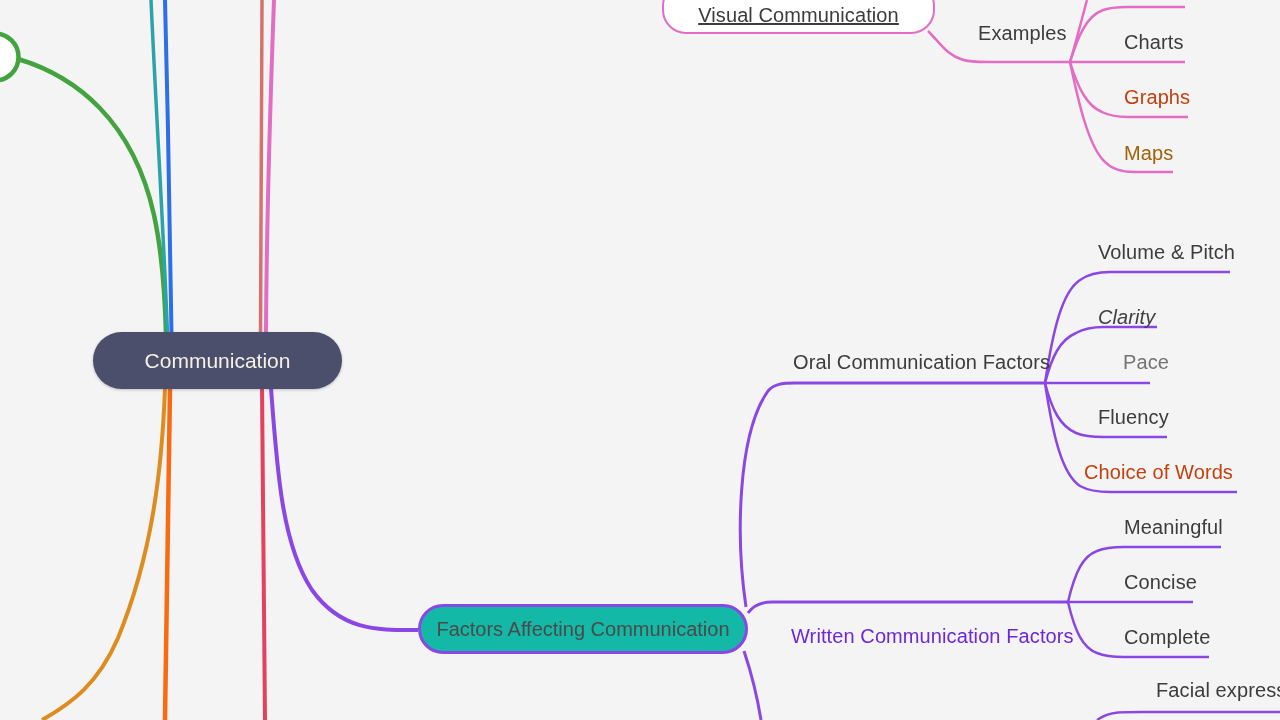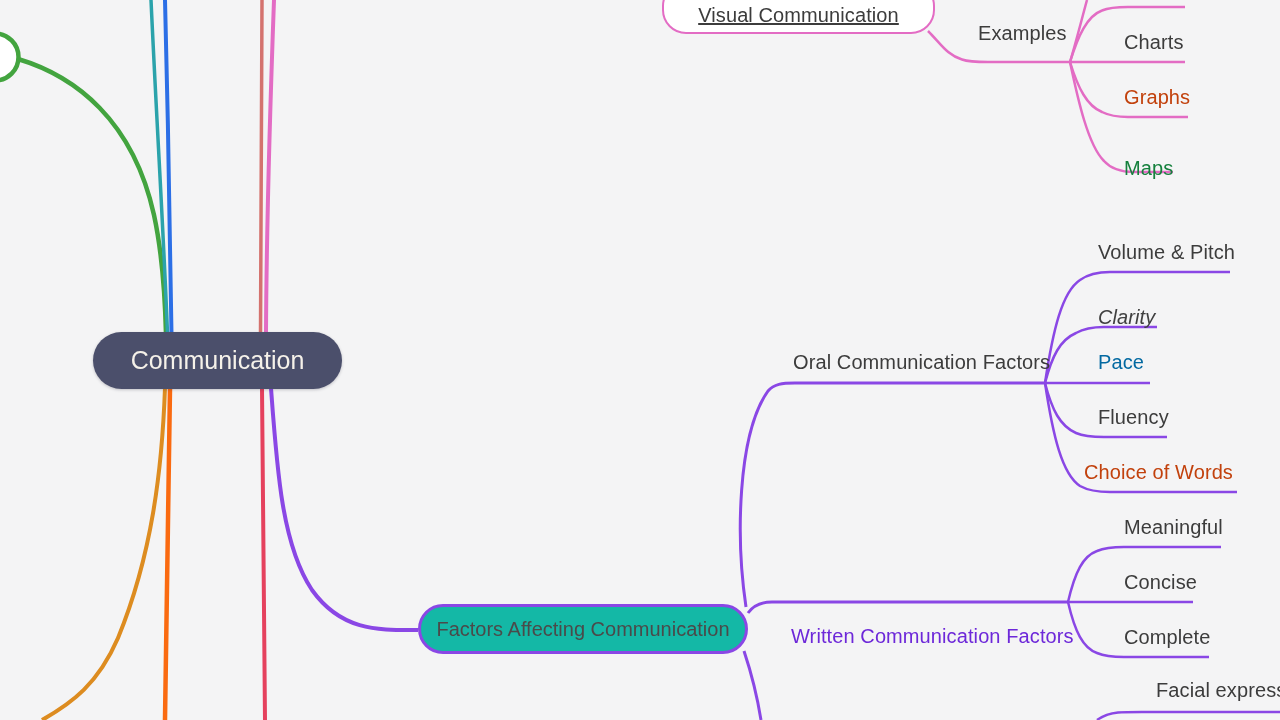--- a/index.html
+++ b/index.html
@@ -29,21 +29,21 @@
     border: 2.5px solid; border-radius: 24px;
   }
   #node-visual-label { left: 662px; top: 4px; width: 273px; text-align: center; }
   #node-factors {
     left: 418px; top: 604px; width: 330px; height: 50px;
     border: 3px solid; border-radius: 25px;
   }
   #node-root {
     left: 93px; top: 332px; width: 249px; height: 57px;
     border-radius: 28.5px;
-    font-size: 25px;
+    font-size: 21px;
     box-shadow: 0 1px 3px rgba(40,40,60,0.25);
   }
 </style>
 </head>
 <body style="background: rgb(244, 244, 245);">
 
 <svg id="canvas-svg" width="1280" height="720" viewBox="0 0 1280 720">
 
   <path d="M 18 59 C 75 76, 133 120, 154 215 C 162 252, 165 295, 166 334" fill="none" stroke-width="4.5" stroke="#43a43f"></path>
   <circle cx="-5" cy="57" r="23.5" fill="#ffffff" stroke-width="4.5" stroke="#43a43f"></circle>
@@ -80,26 +80,26 @@
 <div class="mm-node" id="node-visual" style="border-color: rgb(227, 108, 196); background: rgb(255, 255, 255);"></div>
 <div class="label" id="node-visual-label" style="color: rgb(60, 60, 60); text-decoration: underline;">Visual Communication</div>
 
 <div class="mm-node" id="node-factors" style="border-color: rgb(138, 71, 229); background: #14b8a6; color: rgb(74, 74, 74);">Factors Affecting Communication</div>
 
 <div class="mm-node" id="node-root" style="background: rgb(75, 79, 107); color: rgb(245, 241, 233);">Communication</div>
 
 <div class="label" style="left: 978px; top: 22px; color: rgb(60, 60, 60);">Examples</div>
 <div class="label" style="left: 1124px; top: 31px; color: rgb(60, 60, 60);">Charts</div>
 <div class="label" style="left: 1124px; top: 86px; color: #c2410c;">Graphs</div>
-<div class="label" style="left: 1124px; top: 157px; color: #15803d; text-align: right;">Maps</div>
+<div class="label" style="left: 1124px; top: 142px; color: #a16207; text-align: right;">Maps</div>
 
 <div class="label" style="left: 793px; top: 351px; color: rgb(60, 60, 60);">Oral Communication Factors</div>
 <div class="label" style="left: 1098px; top: 241px; color: rgb(60, 60, 60);">Volume &amp; Pitch</div>
 <div class="label" style="left: 1098px; top: 306px; color: #404040; font-style: italic;">Clarity</div>
-<div class="label" style="left: 1098px; top: 351px; color: #0369a1;">Pace</div>
+<div class="label" style="left: 1123px; top: 351px; color: #737373;">Pace</div>
 <div class="label" style="left: 1098px; top: 406px; color: rgb(60, 60, 60);">Fluency</div>
 <div class="label" style="left: 1084px; top: 461px; color: #c2410c;">Choice of Words</div>
 
 <div class="label" style="left: 791px; top: 594px; color: #6d28d9; margin-top: 31px;">Written Communication Factors</div>
 <div class="label" style="left: 1124px; top: 516px; color: rgb(60, 60, 60);">Meaningful</div>
 <div class="label" style="left: 1124px; top: 571px; color: rgb(60, 60, 60); text-align: right;">Concise</div>
 <div class="label" style="left: 1124px; top: 626px; color: rgb(60, 60, 60);">Complete</div>
 
 <div class="label" style="left: 1156px; top: 679px; color: rgb(60, 60, 60);">Facial expressions</div>
 

